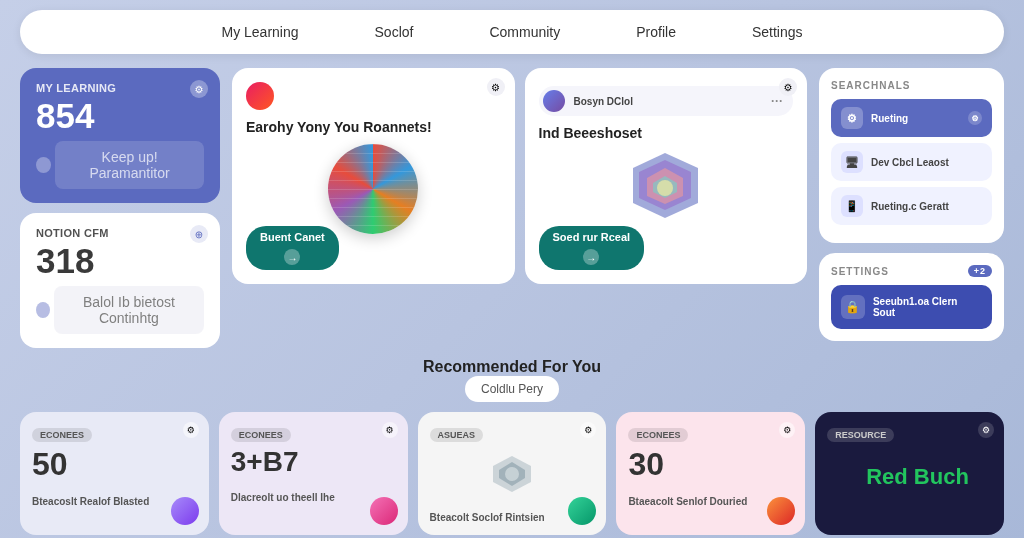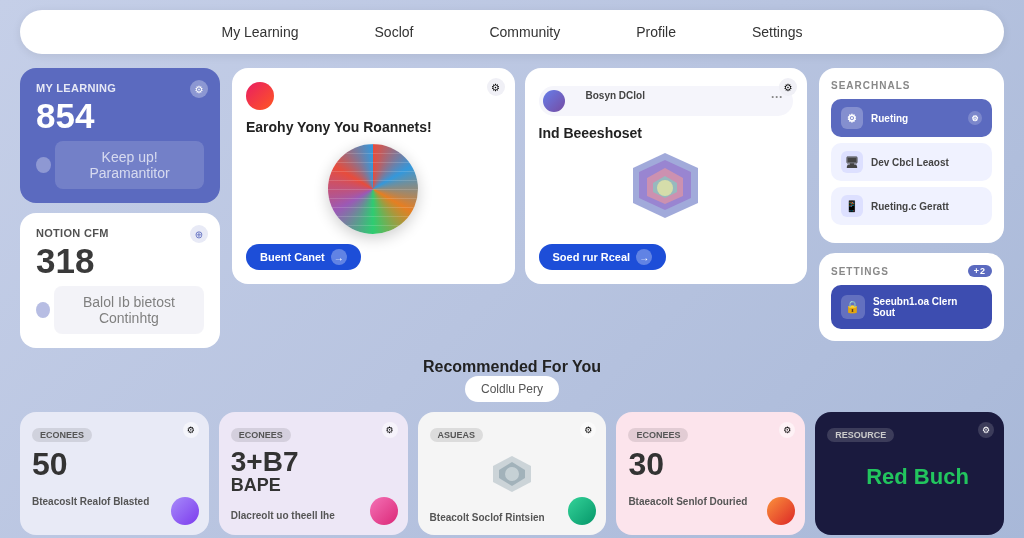--- a/index.html
+++ b/index.html
@@ -194,48 +194,49 @@
         transparent 8px,
         rgba(255,255,255,0.15) 8px,
         rgba(255,255,255,0.15) 9px
       );
     }
 
     .card-action-btn {
       position: absolute;
       bottom: 14px;
       left: 14px;
-      background: #1d4ed8;
+      background: #0f766e;
       color: white;
       border: none;
       border-radius: 20px;
       padding: 5px 14px;
       font-size: 11px;
       font-weight: 600;
       cursor: pointer;
       display: flex;
       align-items: center;
       gap: 6px;
+      flex-direction: column;
     }
     .card-action-btn .arrow {
       background: rgba(255,255,255,0.3);
       border-radius: 50%;
       width: 16px;
       height: 16px;
       display: flex;
       align-items: center;
       justify-content: center;
       font-size: 10px;
     }
 
     
     .profile-in-card {
       display: flex;
-      align-items: flex-start;
-      gap: 21px;
+      align-items: center;
+      gap: 9px;
       background: #f5f5fb;
       border-radius: 20px;
       padding: 4px 10px 4px 4px;
       margin-top: 4px;
       margin-bottom: 8px;
     }
     .profile-in-card .av {
       width: 22px;
       height: 22px;
       border-radius: 50%;
@@ -590,21 +591,20 @@
       <div class="rc-badge">ECONEES</div>
       <div class="rc-number">50</div>
       <div class="rc-title">Bteacoslt Realof Blasted</div>
       <div class="av-circle av-c1 rc-avatar"></div>
     </div>
 
     <div class="rec-card lavender">
       <div class="rc-gear">⚙</div>
       <div class="rc-badge">ECONEES</div>
       <div class="rec-num-special">3+B7</div>
-      <div style="font-size:18px;font-weight:800;color:#333;line-height:1;">BAPE</div>
       <div class="rc-title">Dlacreolt uo theell Ihe</div>
       <div class="av-circle av-c2 rc-avatar"></div>
     </div>
 
     <div class="rec-card gray">
       <div class="rc-gear">⚙</div>
       <div class="rc-badge">ASUEAS</div>
       
       <svg width="50" height="44" viewBox="0 0 50 44" style="display:block;margin:4px auto 4px;">
         <polygon points="25,4 44,14 44,30 25,40 6,30 6,14" fill="#b0bec5" opacity="0.6"></polygon>

